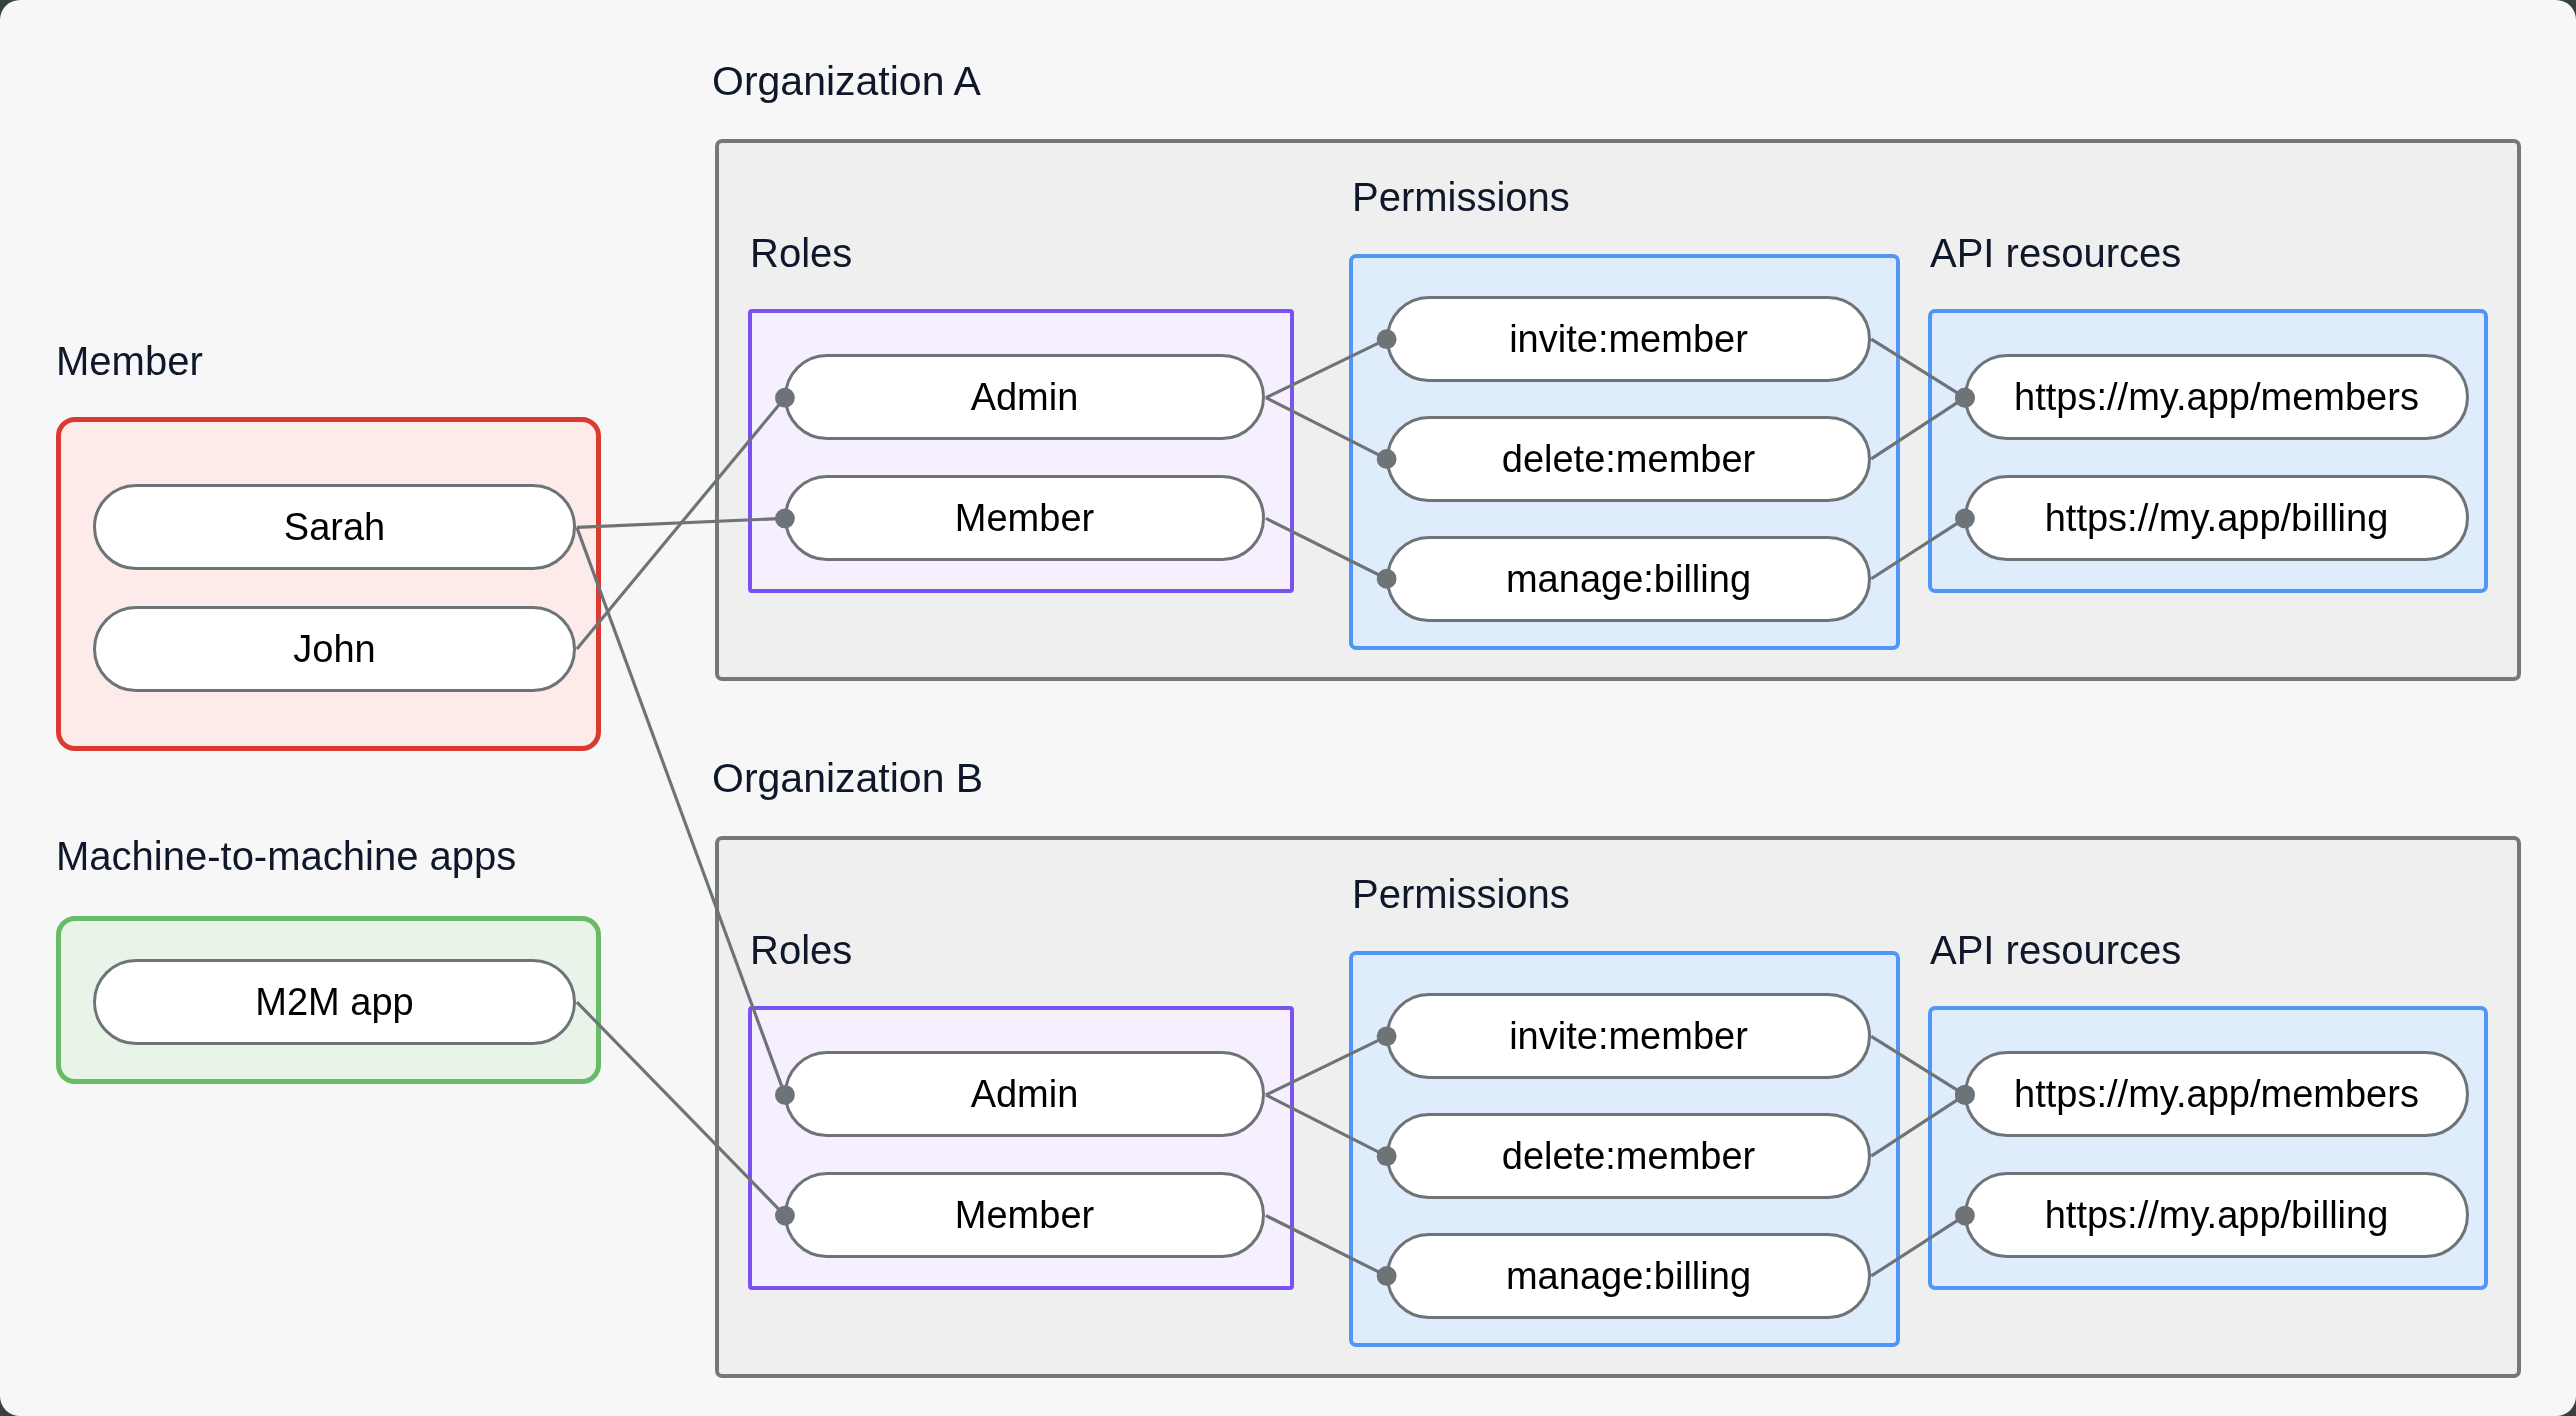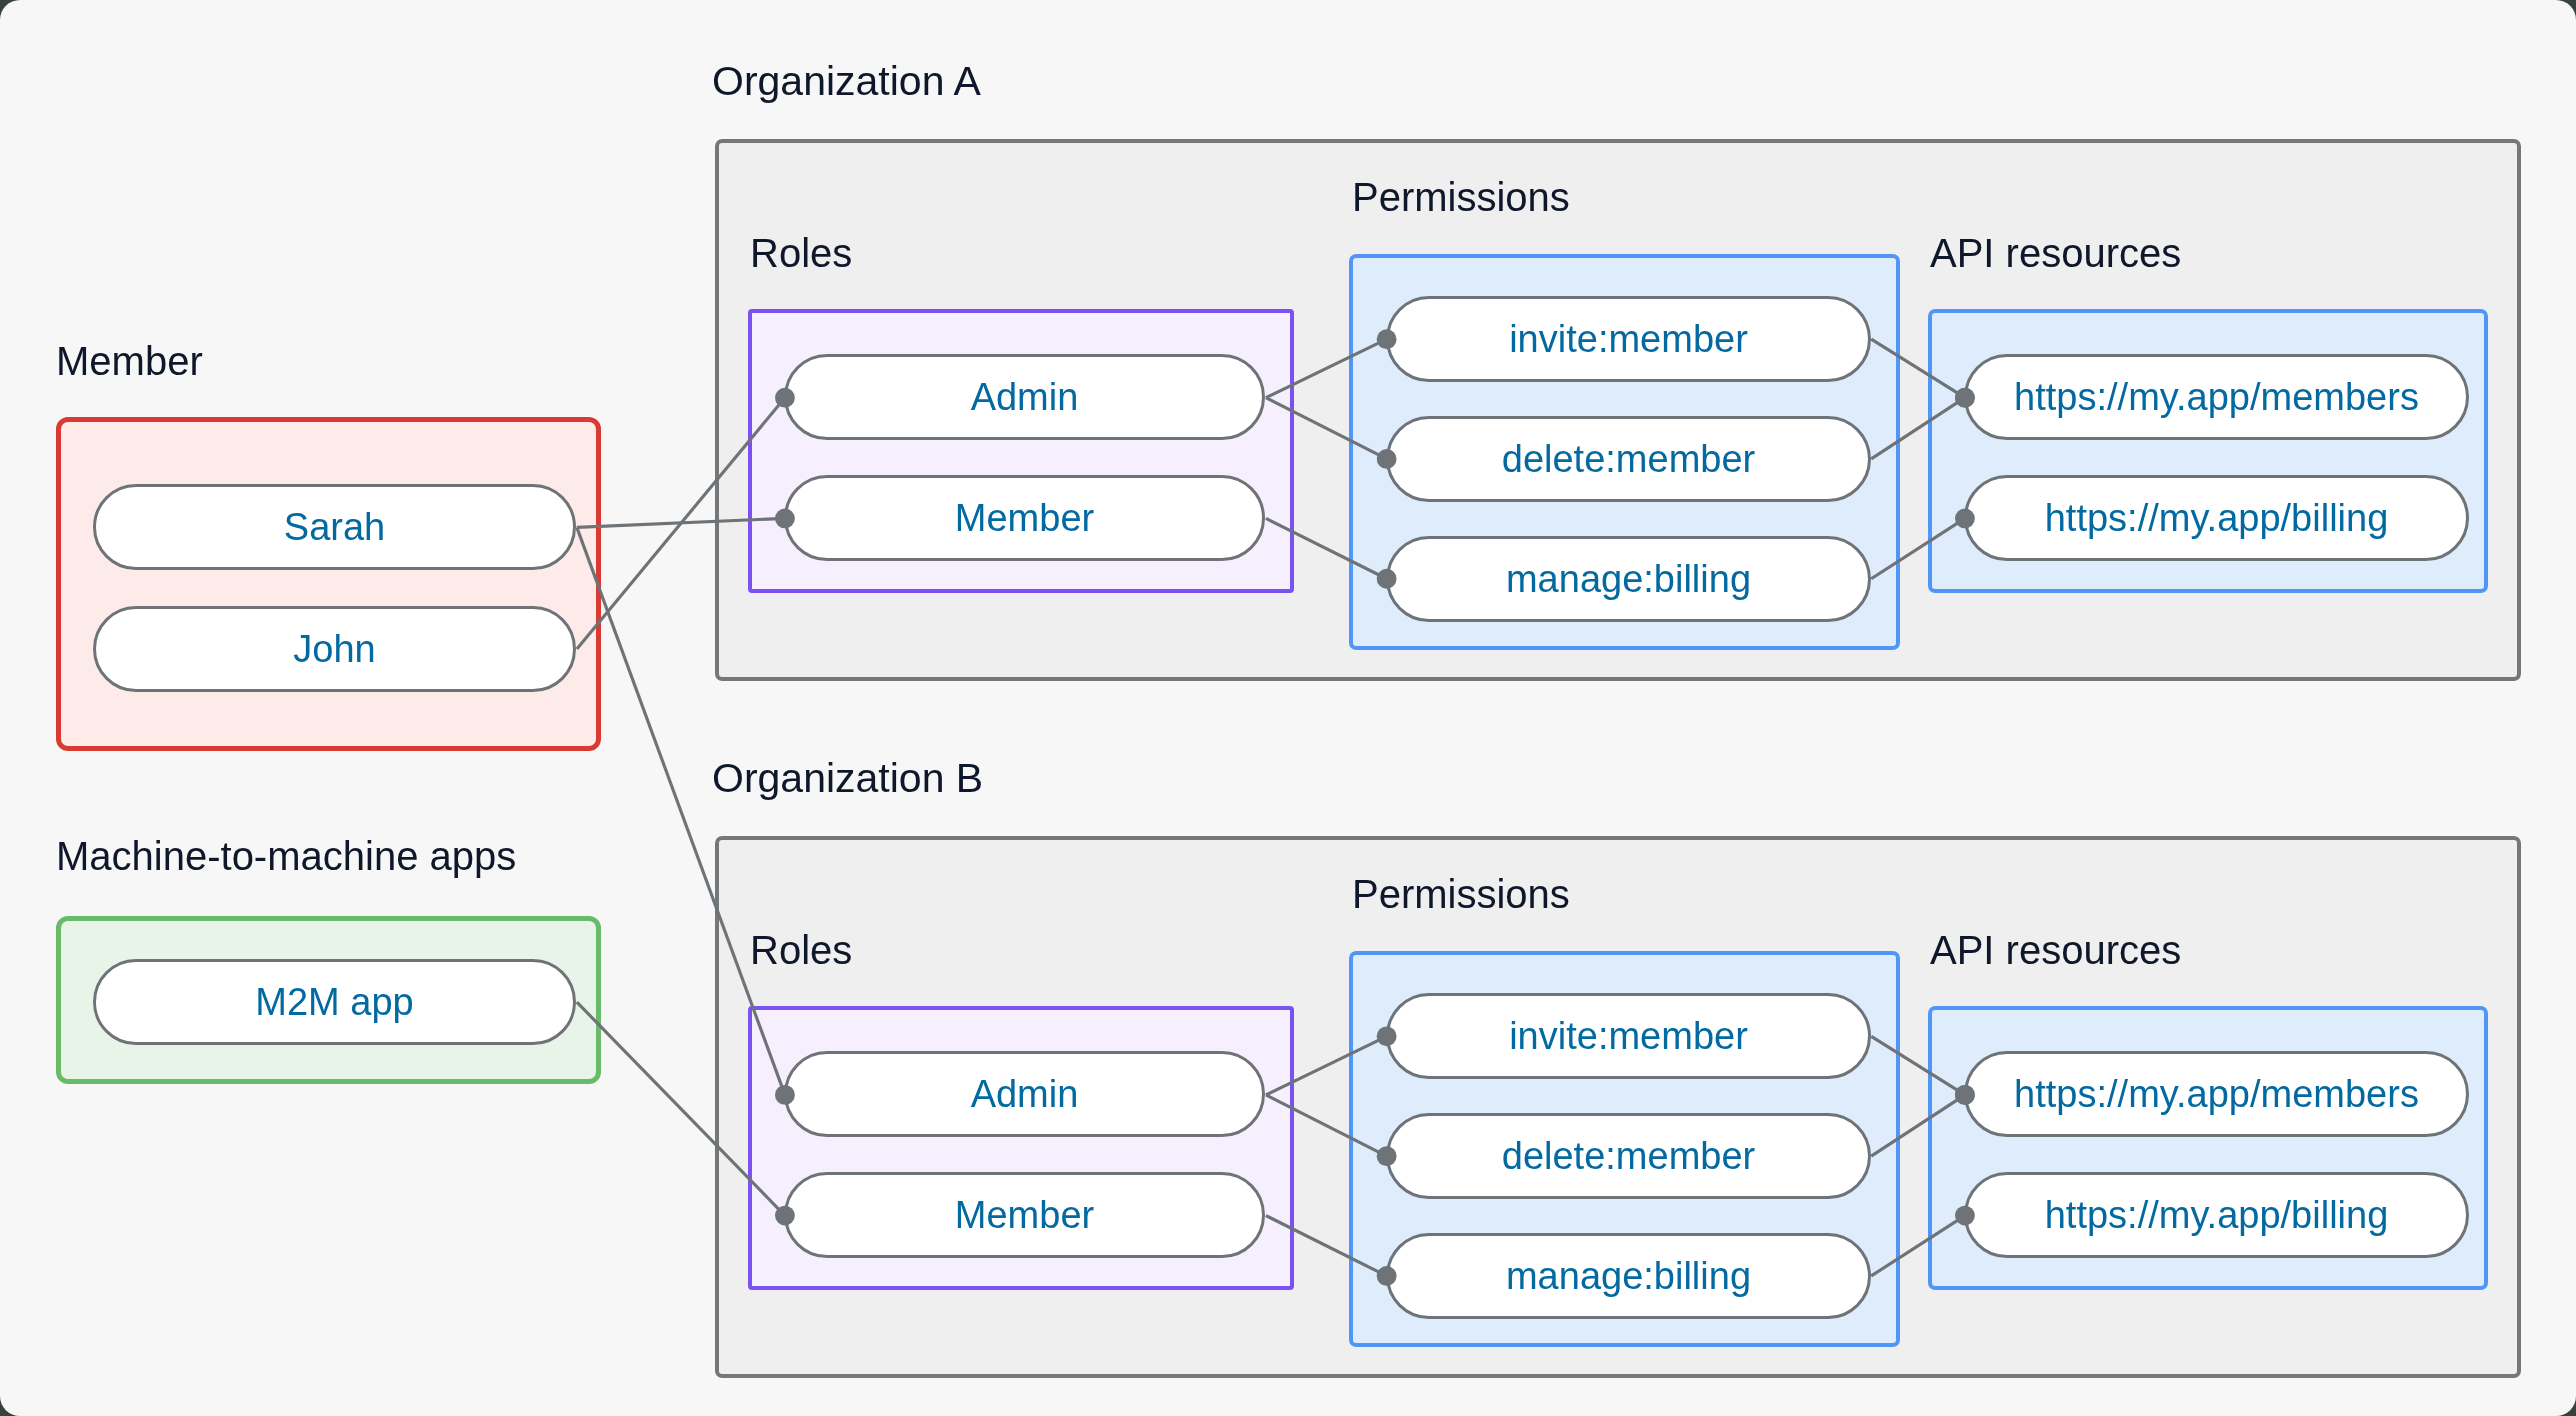--- a/index.html
+++ b/index.html
@@ -18,36 +18,36 @@
   .section-label{
     position:absolute;
     font-size:40px;
     font-weight:500;
     color:#0f172a;
     white-space:nowrap;
   }
   .group-box{
     position:absolute;
     box-sizing:border-box;
-    border-radius:12px;
+    border-radius:19px;
   }
   .users-box{border:5.4px solid #d93b33;background:#fcebe8;}
   .m2m-box{border:5.4px solid #69ba69;background:#e9f4e9;}
   .org-box{border:4.5px solid #747879;background:#eeefee;border-radius:7.2px;}
   .roles-box{border:4.5px solid #7b52f1;background:#f5effe;border-radius:4px;}
   .blue-box{border:4.5px solid #4f96f7;background:#dfecfc;border-radius:7.2px;}
   .pill{
     position:absolute;
     box-sizing:border-box;
     background:#ffffff;
     border:3.6px solid #6e7377;
     border-radius:900px;
     display:flex;align-items:center;justify-content:center;
     font-size:38px;
-    color:#0369a1;
+    color:#000000;
     white-space:nowrap;
   }
   #edges-svg{
     position:absolute;left:0;top:0;
     pointer-events:none;
   }
 </style>
 </head>
 <body>
 

